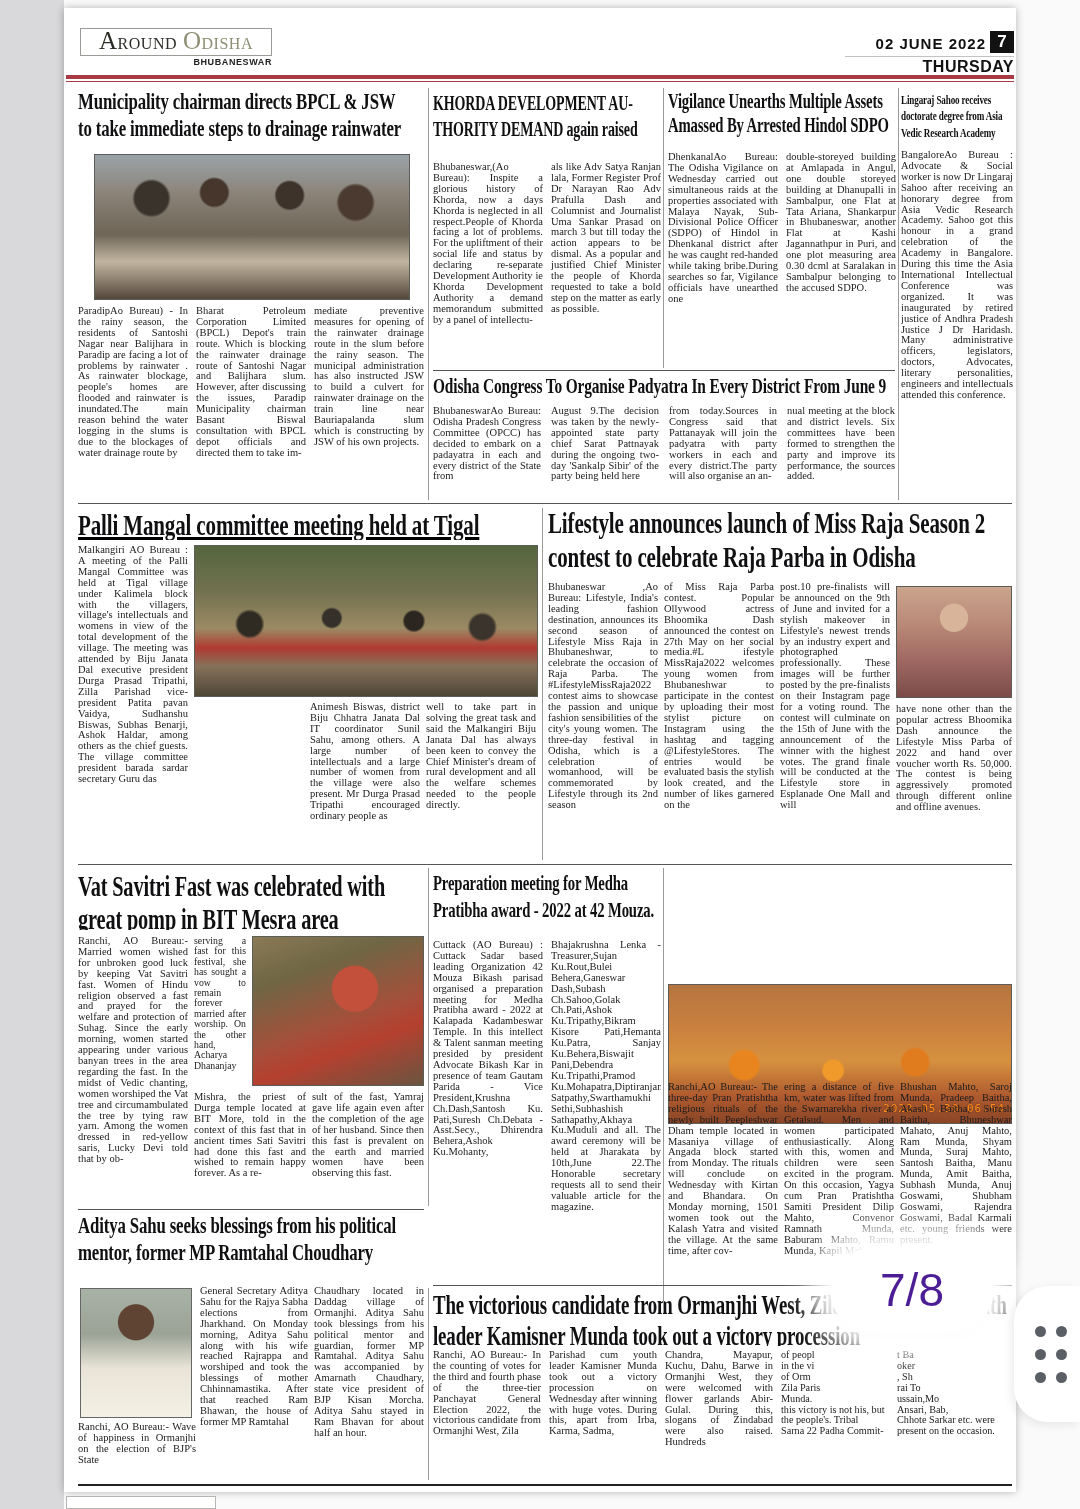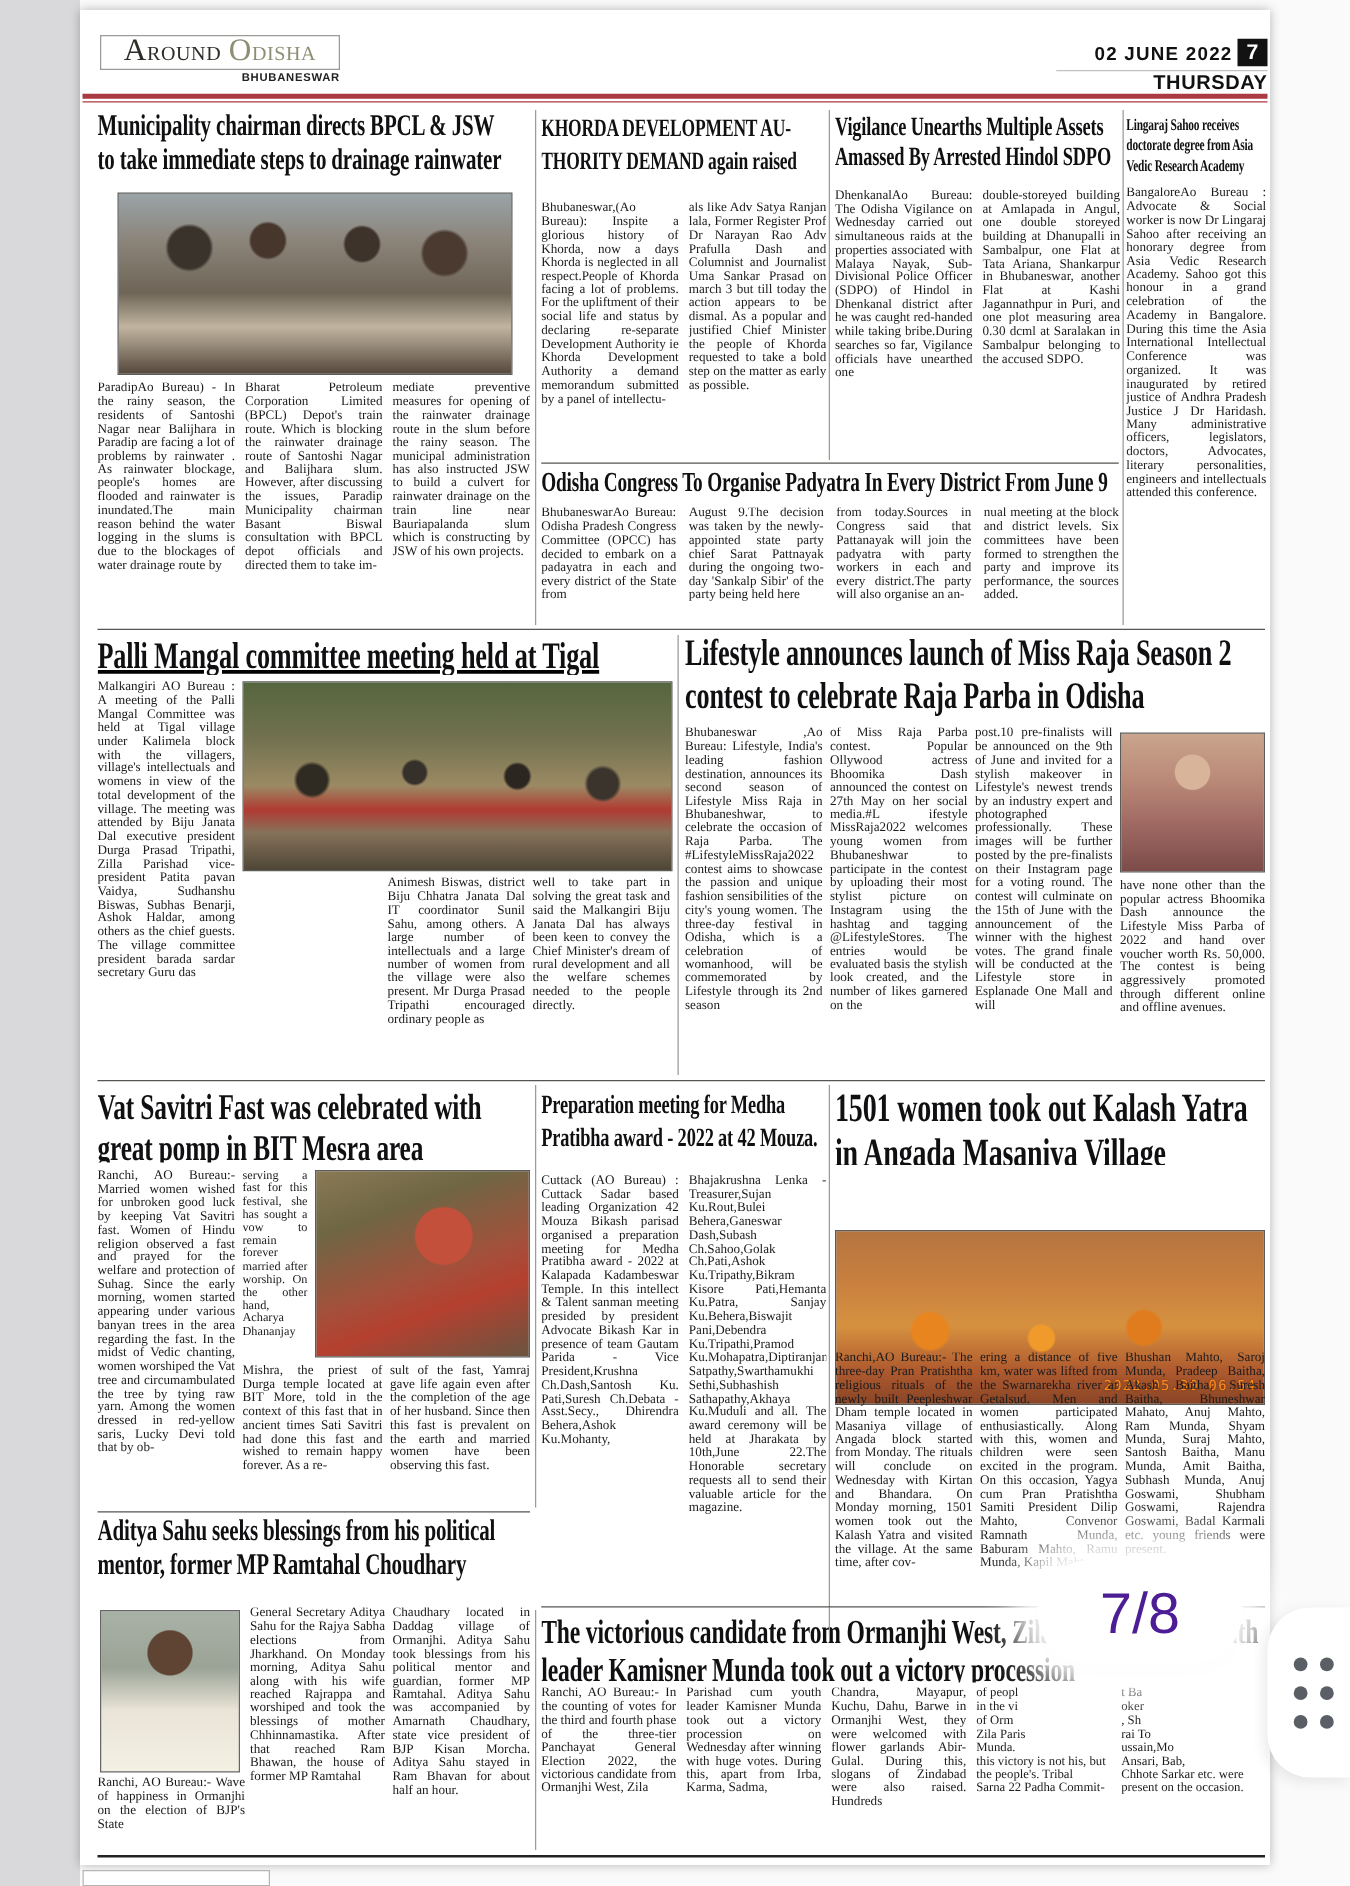--- a/index.html
+++ b/index.html
@@ -161,24 +161,20 @@
   <div class="abs bt" style="left:194px; top:1092px; width:112px; height:116px;">Mishra, the priest of Durga temple located at BIT More, told in the context of this fast that in ancient times Sati Savitri had done this fast and wished to remain happy forever. As a re-</div>
   <div class="abs bt" style="left:312px; top:1092px; width:112px; height:116px;">sult of the fast, Yamraj gave life again even after the completion of the age of her husband. Since then this fast is prevalent on the earth and married women have been observing this fast.</div>
 
   <div class="abs" style="left:433px; top:870px; width:228px; height:64px; overflow:hidden;">
     <div class="hl" style="font-size:21px; line-height:1.3;">Preparation meeting for Medha
 Pratibha award - 2022 at 42 Mouza.</div>
   </div>
   <div class="abs bt" style="left:433px; top:940px; width:110px; height:366px;">Cuttack (AO Bureau) : Cuttack Sadar based leading Organization 42 Mouza Bikash parisad organised a preparation meeting for Medha Pratibha award - 2022 at Kalapada Kadambeswar Temple. In this intellect &amp; Talent sanman meeting presided by president Advocate Bikash Kar in presence of team Gautam Parida - Vice President,Krushna Ch.Dash,Santosh Ku. Pati,Suresh Ch.Debata - Asst.Secy., Dhirendra Behera,Ashok Ku.Mohanty,</div>
   <div class="abs bt" style="left:551px; top:940px; width:110px; height:366px;">Bhajakrushna Lenka -Treasurer,Sujan Ku.Rout,Bulei Behera,Ganeswar Dash,Subash Ch.Sahoo,Golak Ch.Pati,Ashok Ku.Tripathy,Bikram Kisore Pati,Hemanta Ku.Patra, Sanjay Ku.Behera,Biswajit Pani,Debendra Ku.Tripathi,Pramod Ku.Mohapatra,Diptiranjan Satpathy,Swarthamukhi Sethi,Subhashish Sathapathy,Akhaya Ku.Muduli and all. The award ceremony will be held at Jharakata by 10th,June 22.The Honorable secretary requests all to send their valuable article for the magazine.</div>
 
-  <div class="abs" style="left:668px; top:868px; width:344px; height:64px; overflow:hidden;">
-    <div class="hl" style="font-size:32px;">1501 women took out Kalash Yatra
-in Angada Masaniya Village</div>
-  </div>
   <div class="abs photo ph-j" style="left:668px; top:936px; width:344px; height:140px;">
     <span class="ts">2022.05.30 06:54</span>
   </div>
   <div class="abs bt" style="left:668px; top:1082px; width:110px; height:224px;">Ranchi,AO Bureau:- The three-day Pran Pratishtha religious rituals of the newly built Peepleshwar Dham temple located in Masaniya village of Angada block started from Monday. The rituals will conclude on Wednesday with Kirtan and Bhandara. On Monday morning, 1501 women took out the Kalash Yatra and visited the village. At the same time, after cov-</div>
   <div class="abs bt" style="left:784px; top:1082px; width:110px; height:224px;">ering a distance of five km, water was lifted from the Swarnarekha river at Getalsud. Men and women participated enthusiastically. Along with this, women and children were seen excited in the program. On this occasion, Yagya cum Pran Pratishtha Samiti President Dilip Mahto, Convenor Ramnath Munda, Baburam Mahto, Ramu Munda, Kapil Mahto,</div>
   <div class="abs bt" style="left:900px; top:1082px; width:112px; height:224px;">Bhushan Mahto, Saroj Munda, Pradeep Baitha, Akash Baitha, Suresh Baitha, Bhuneshwar Mahato, Anuj Mahto, Ram Munda, Shyam Munda, Suraj Mahto, Santosh Baitha, Manu Munda, Amit Baitha, Subhash Munda, Anuj Goswami, Shubham Goswami, Rajendra Goswami, Badal Karmali etc. young friends were present.</div>
 
   <div class="abs" style="left:78px; top:1212px; width:348px; height:66px; overflow:hidden;">
     <div class="hl" style="font-size:24px;">Aditya Sahu seeks blessings from his political
 mentor, former MP Ramtahal Choudhary</div>

